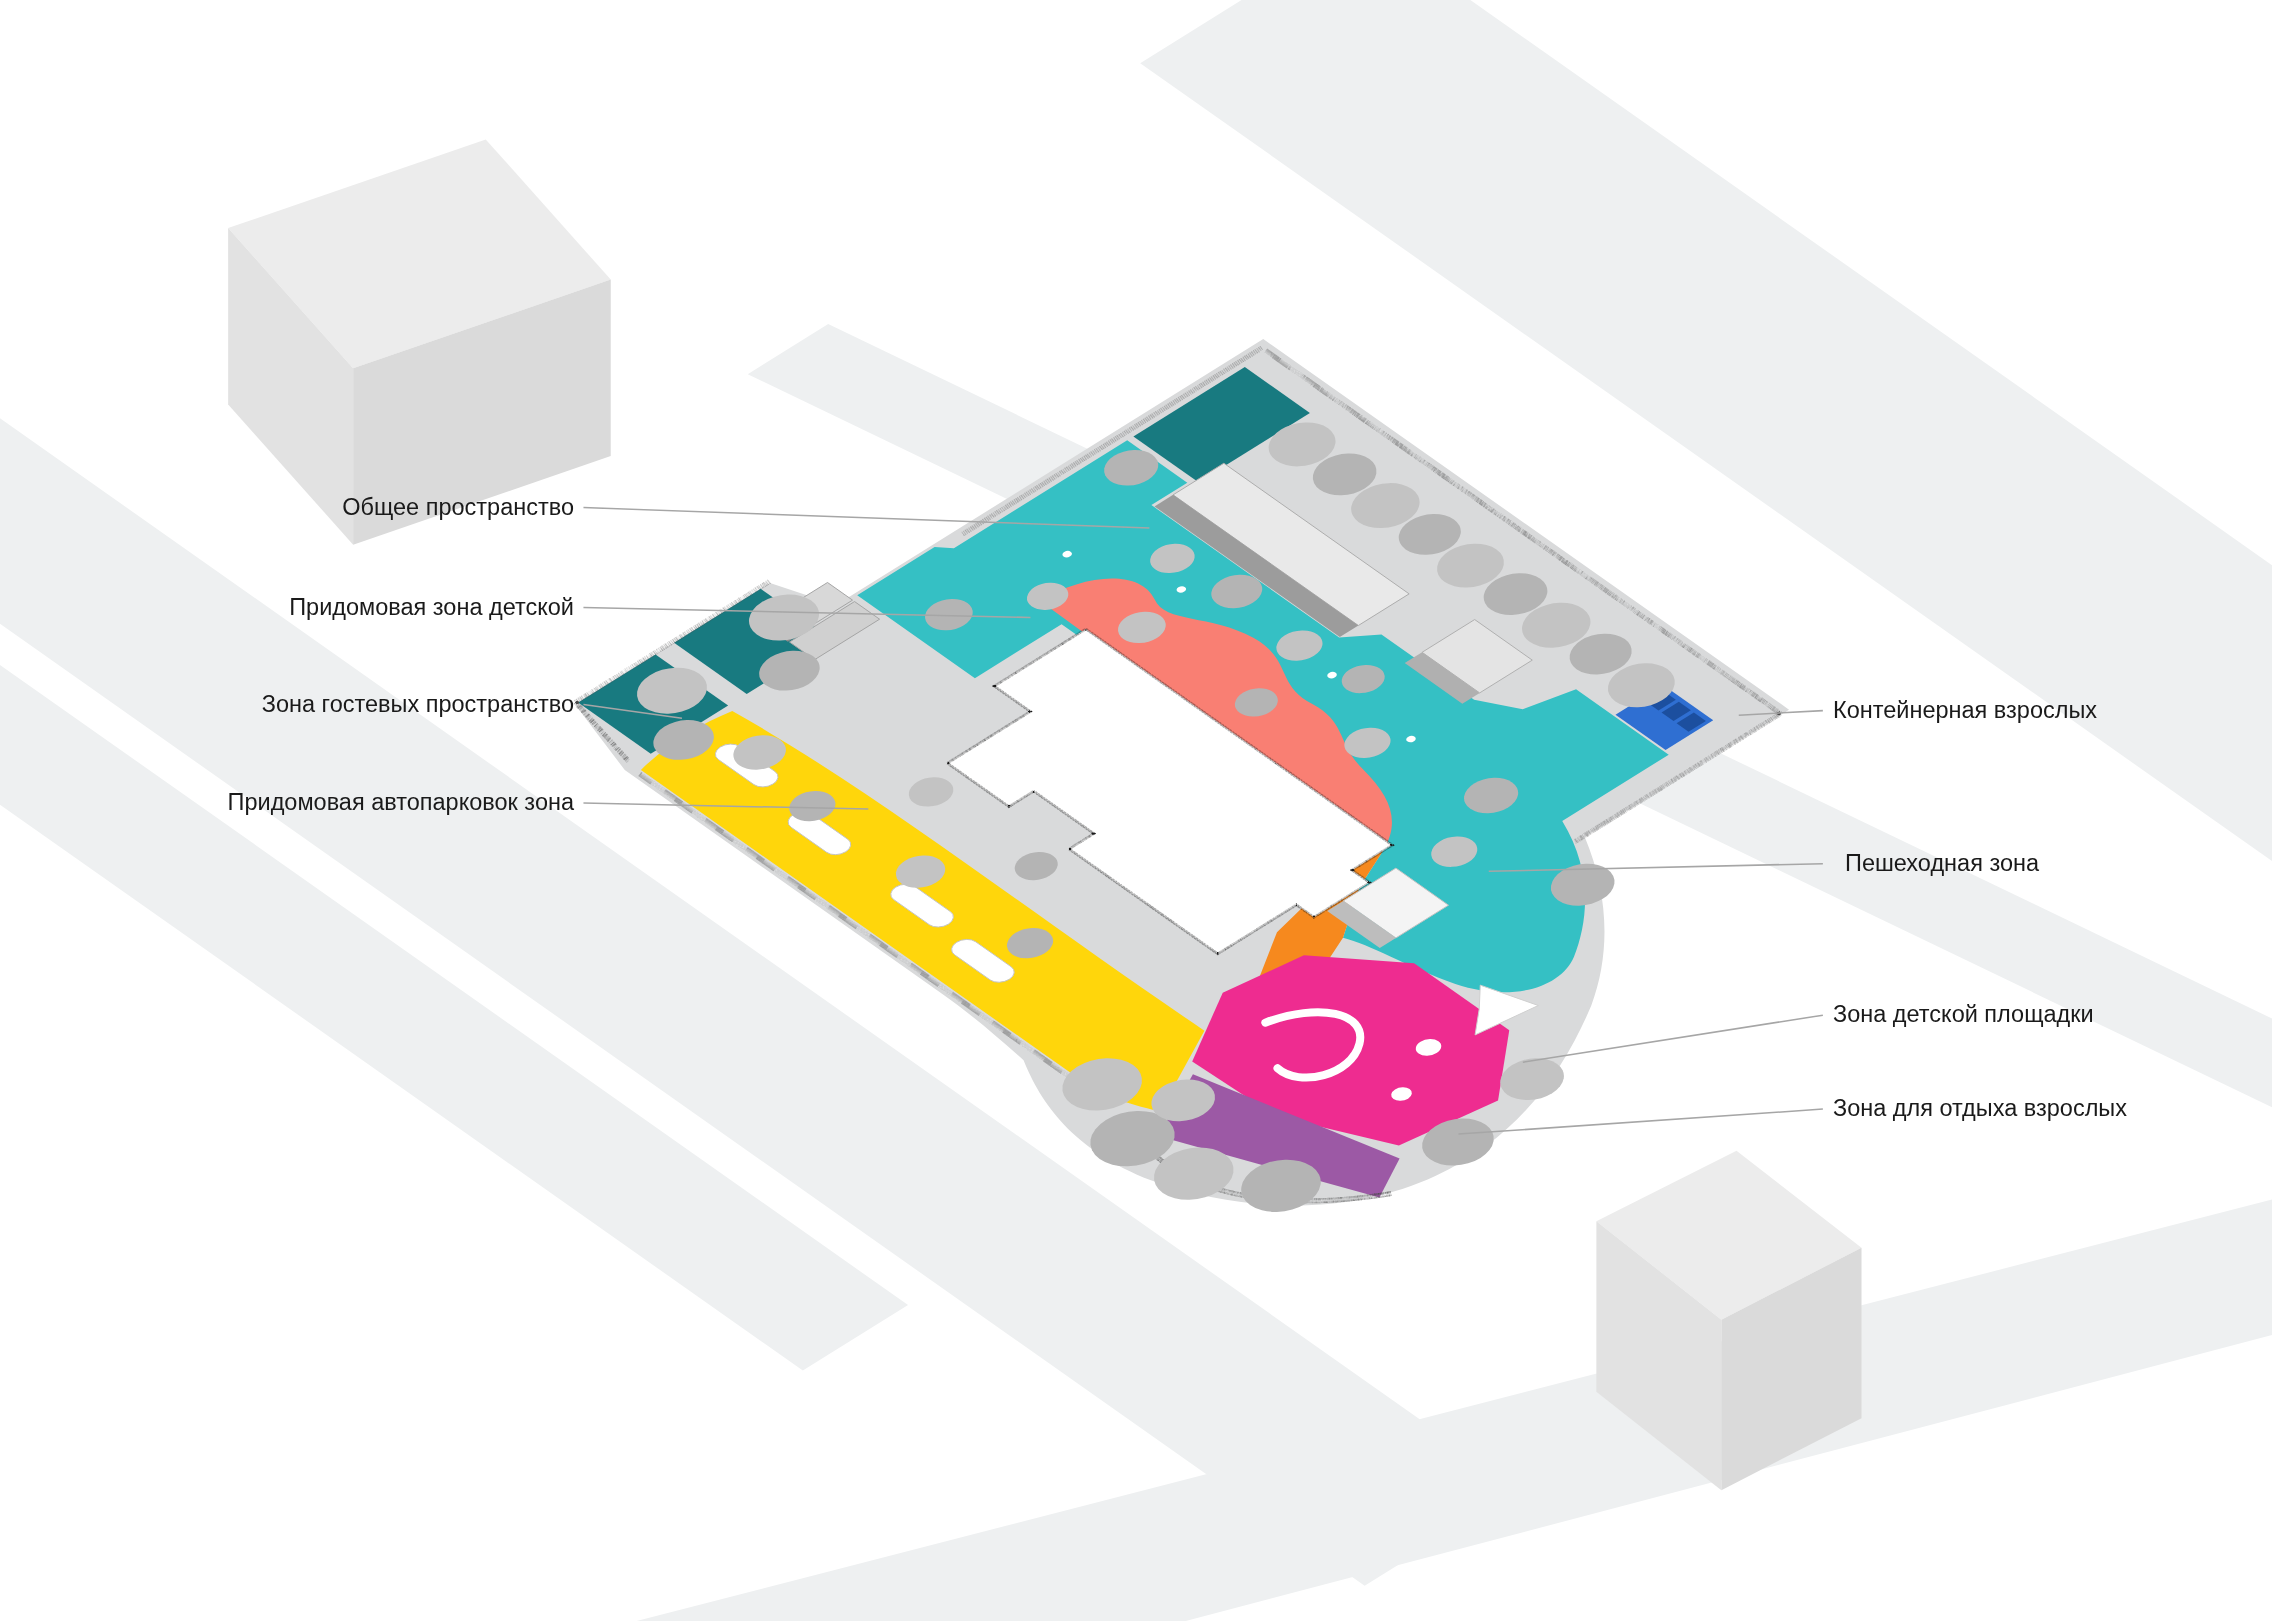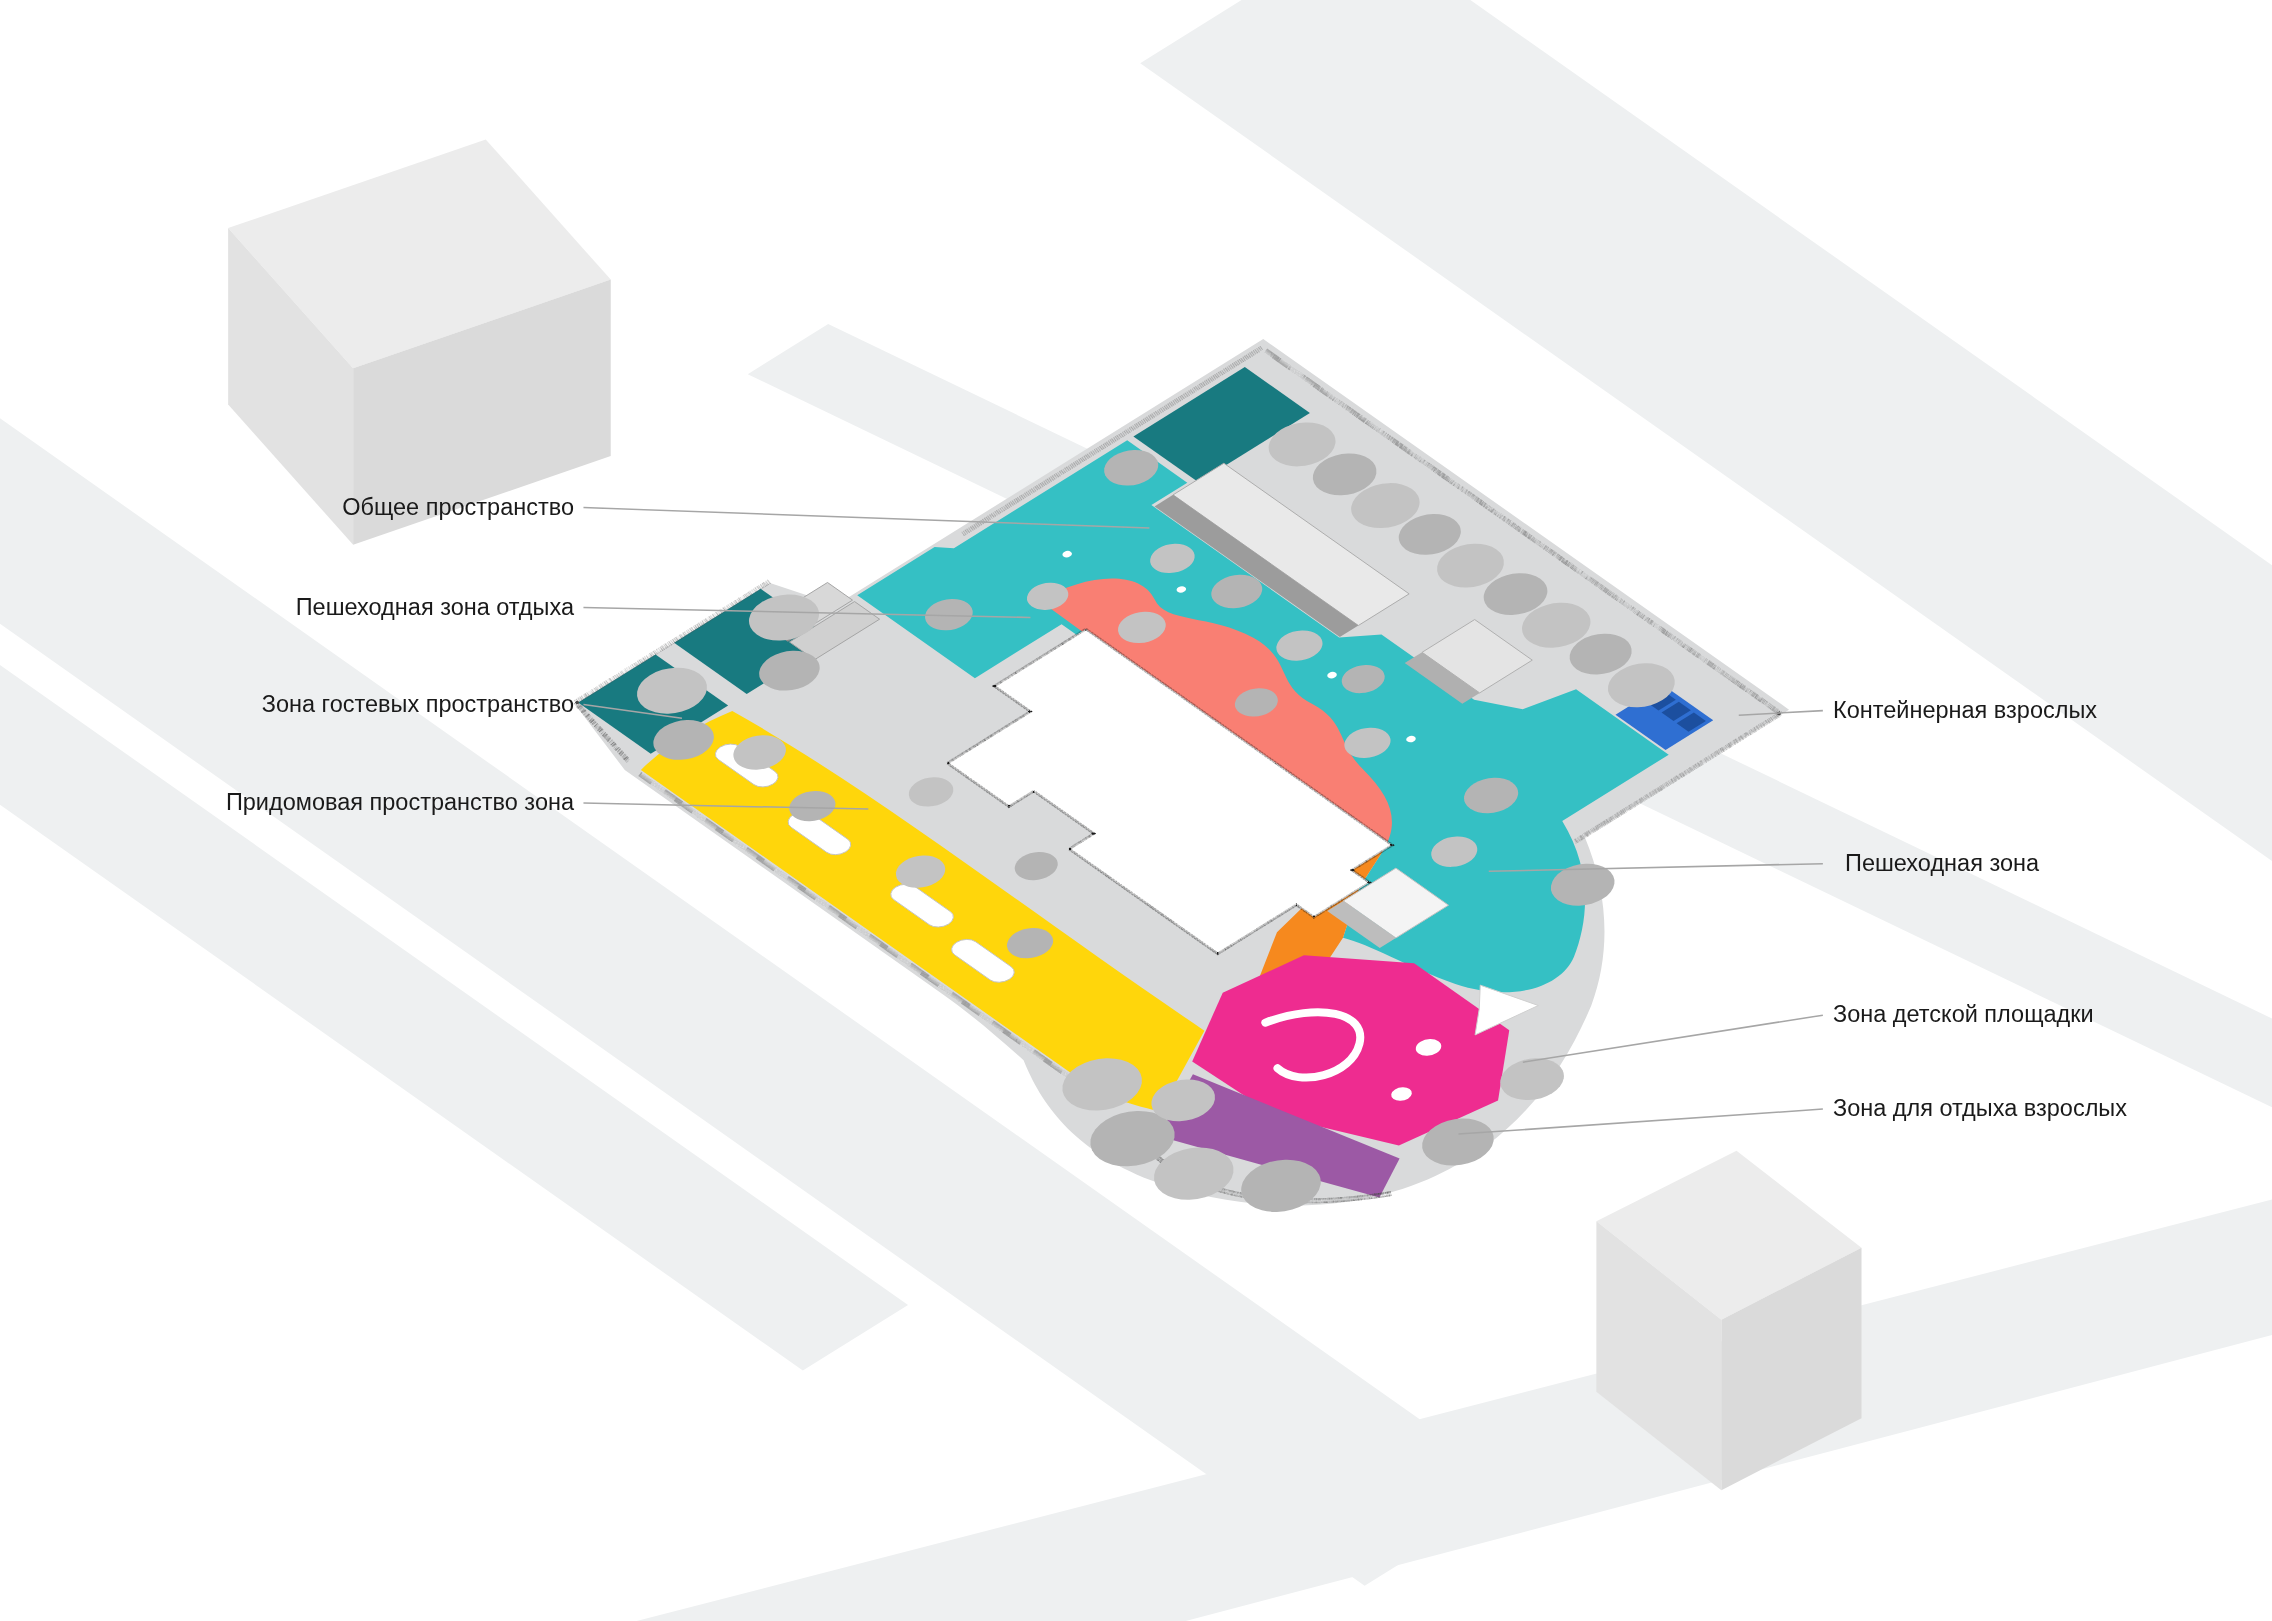--- a/index.html
+++ b/index.html
@@ -207,23 +207,23 @@
     <line class="leader" x1="770" y1="930" x2="900" y2="948"></line>
     <line class="leader" x1="770" y1="1060" x2="1146" y2="1068"></line>
     <line class="leader" x1="2406" y1="938" x2="2295" y2="944"></line>
     <line class="leader" x1="2406" y1="1140" x2="1965" y2="1150"></line>
     <line class="leader" x1="2406" y1="1340" x2="2010" y2="1402"></line>
     <line class="leader" x1="2406" y1="1464" x2="1925" y2="1497"></line>
   </g>
 </svg>
 
 <div class="zone-label left" style="top:494px;  right:1699px;">Общее пространство</div>
-<div class="zone-label left" style="top:594px;  right:1699px;">Пешеходная зона отдыха</div>
+<div class="zone-label left" style="top:594px;  right:1699px;">Придомовая зона детской</div>
 <div class="zone-label left" style="top:691px;  right:1699px;">Зона гостевых пространство</div>
-<div class="zone-label left" style="top:789px; right:1699px;">Придомовая пространство зона</div>
+<div class="zone-label left" style="top:789px; right:1699px;">Придомовая автопарковок зона</div>
 
 <div class="zone-label right" style="top:697px;  left:1833px;">Контейнерная взрослых</div>
 <div class="zone-label right" style="top:850px; left:1833px;margin-left:12px;">Пешеходная зона</div>
 <div class="zone-label right" style="top:1001px; left:1833px;">Зона детской площадки</div>
 <div class="zone-label right" style="top:1095px; left:1833px;">Зона для отдыха взрослых</div>
 
 </div>
 
 
 </body></html>

